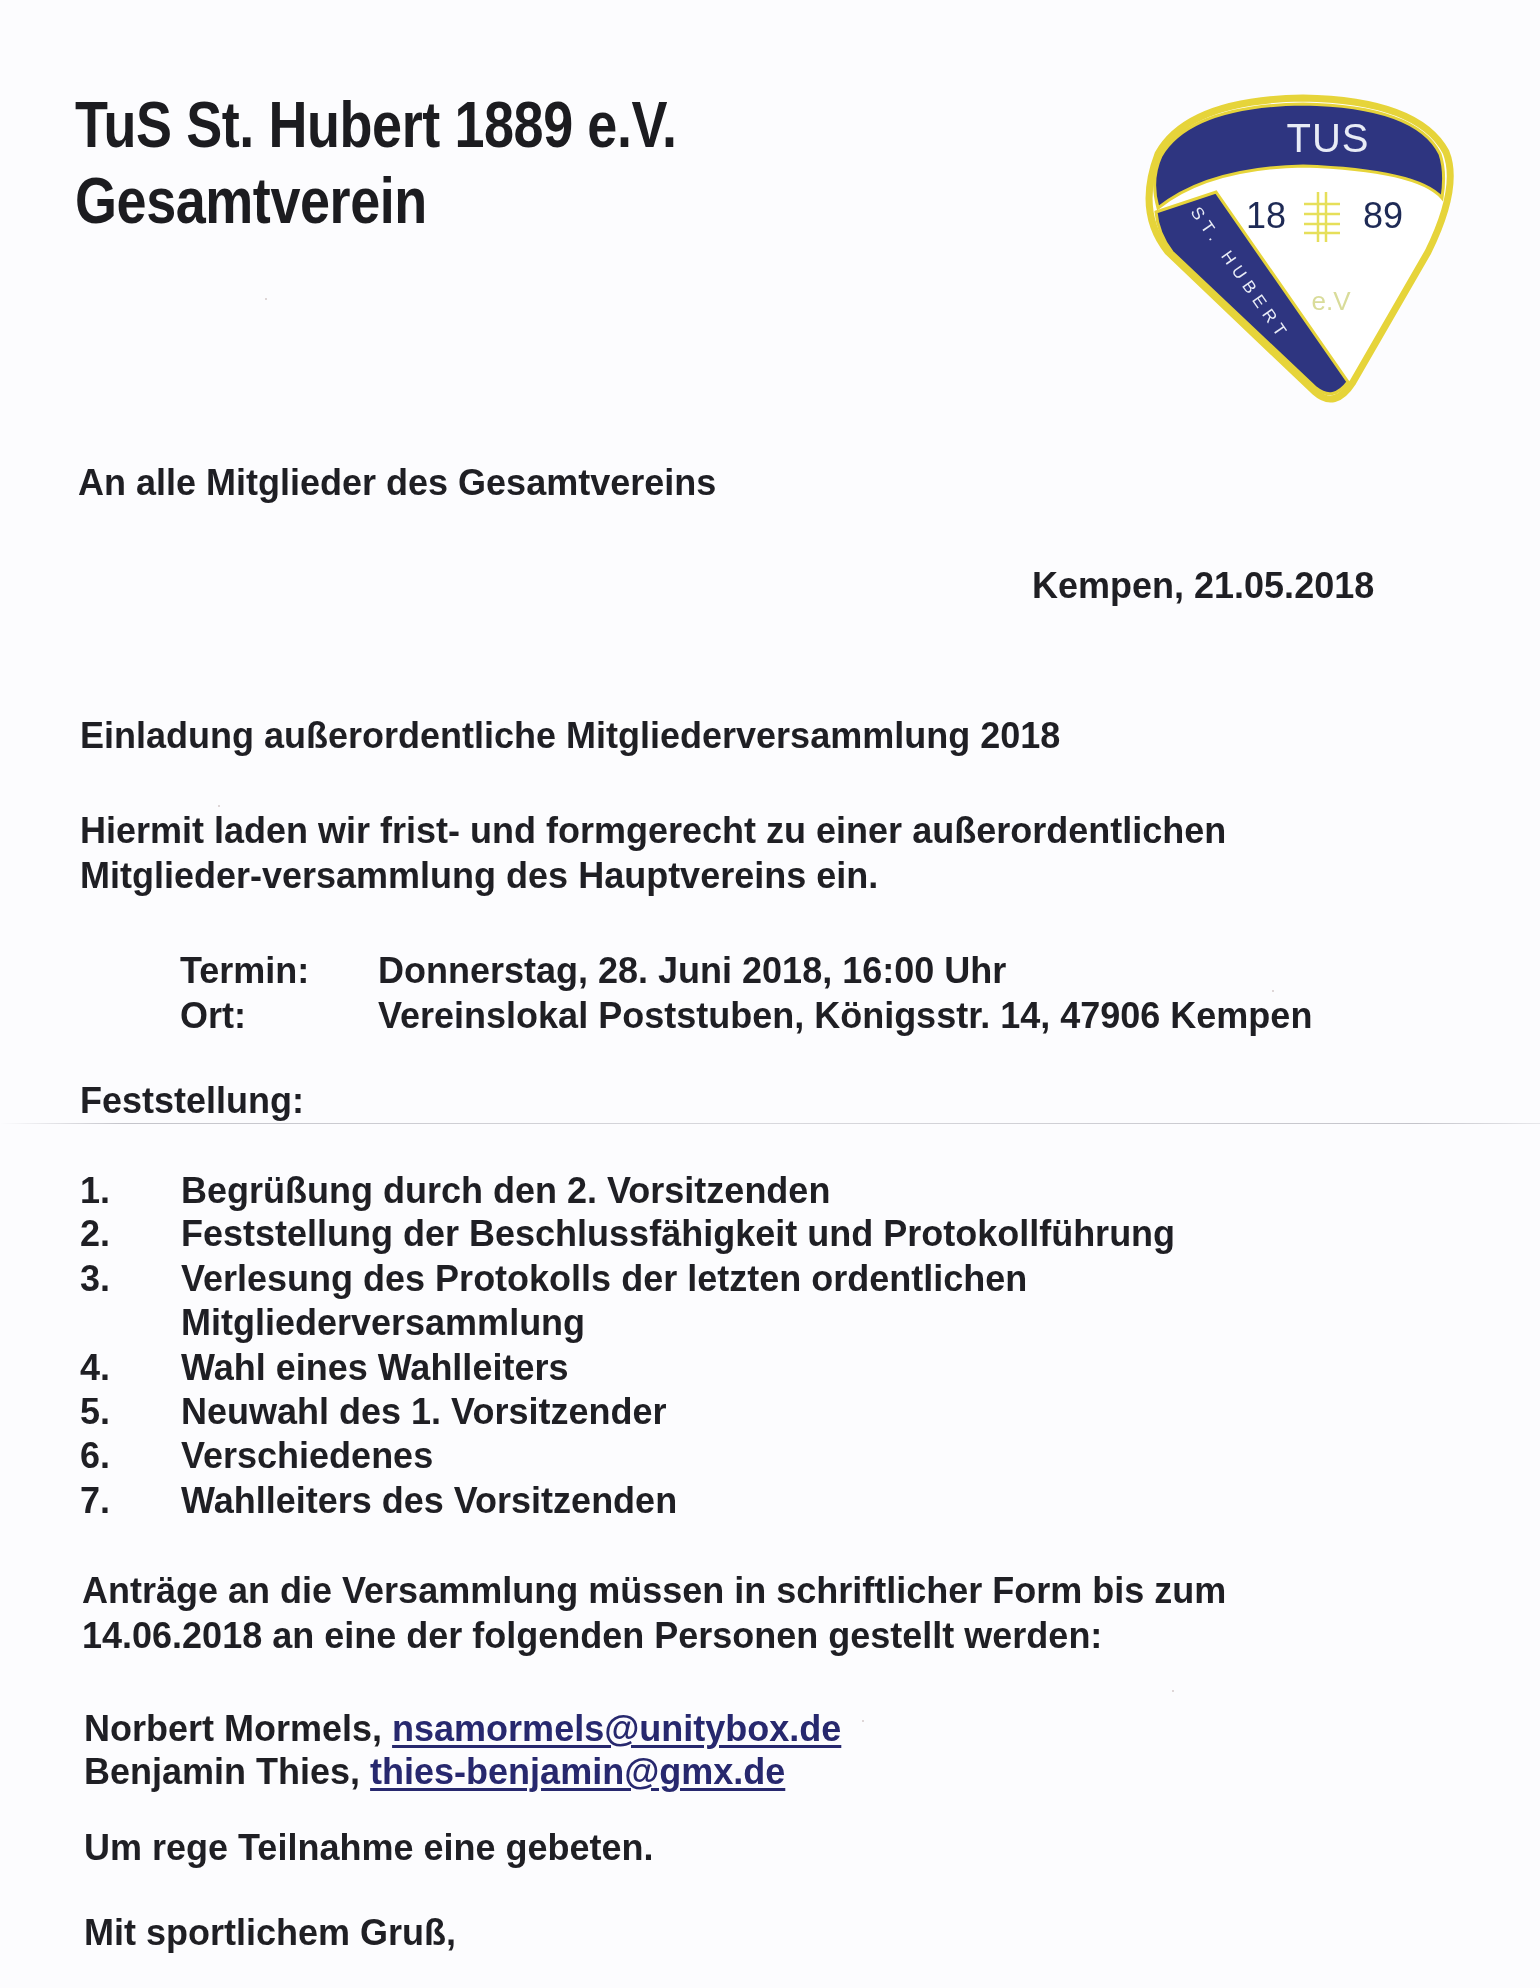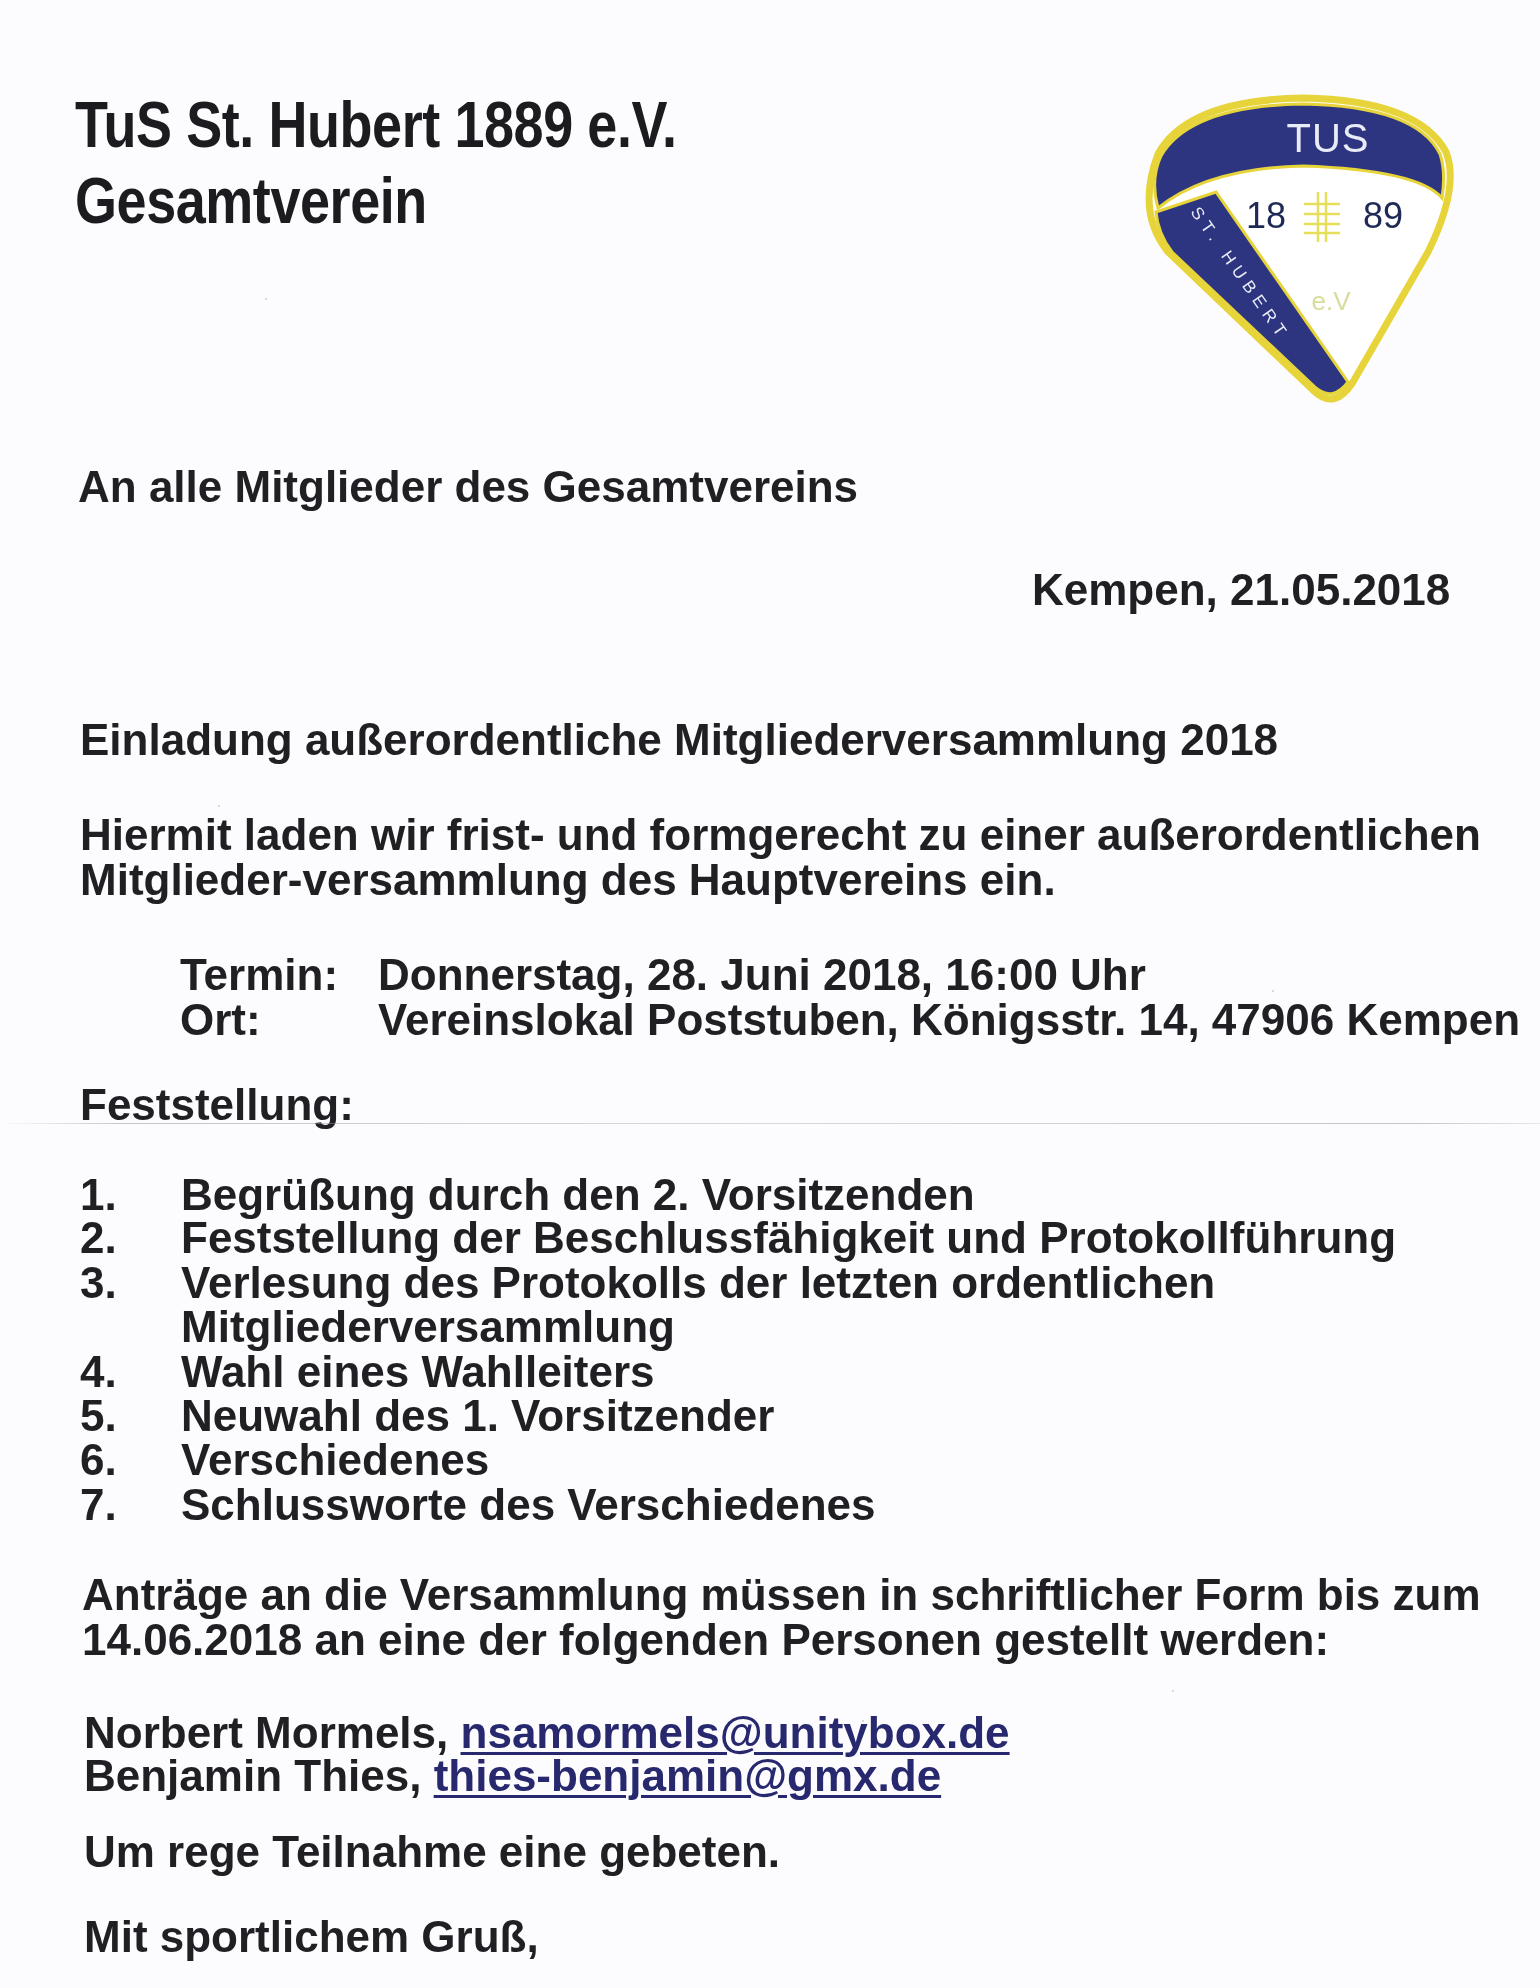--- a/index.html
+++ b/index.html
@@ -12,21 +12,21 @@
   }
   .abs { position: absolute; white-space: nowrap; }
 
   
   .head {
     font-size: 65px; font-weight: bold; line-height: 1;
     transform-origin: 0 0; transform: scaleX(0.83);
     letter-spacing: -0.5px; color: #1c1c20;
   }
 
-  .body-text { font-size: 44px; font-weight: bold; line-height: 1; }
+  .body-text { font-size: 36px; font-weight: bold; line-height: 1; }
 
   .fold {
     position: absolute; left: 0; width: 1540px; top: 1123px; height: 1px;
     background: linear-gradient(90deg, rgba(150,150,160,0.0), rgba(150,150,160,0.55) 8%, rgba(150,150,160,0.35) 50%, rgba(150,150,160,0.55) 92%, rgba(150,150,160,0.2));
   }
 
   a.mail { color: #27286e; text-decoration: underline; text-decoration-thickness: 3px; text-underline-offset: 4px; }
 
   .logo { position: absolute; left: 1128px; top: 92px; width: 340px; height: 320px; }
 
@@ -101,21 +101,21 @@
   <div class="abs body-text" style="left:80px; top:1350px;">4.</div>
   <div class="abs body-text" style="left:181px; top:1350px;">Wahl eines Wahlleiters</div>
 
   <div class="abs body-text" style="left:80px; top:1394px;">5.</div>
   <div class="abs body-text" style="left:181px; top:1394px;">Neuwahl des 1. Vorsitzender</div>
 
   <div class="abs body-text" style="left:80px; top:1438px;">6.</div>
   <div class="abs body-text" style="left:181px; top:1438px;">Verschiedenes</div>
 
   <div class="abs body-text" style="left:80px; top:1483px;">7.</div>
-  <div class="abs body-text" style="left:181px; top:1483px;">Schlussworte des Verschiedenes</div>
+  <div class="abs body-text" style="left:181px; top:1483px;">Wahlleiters des Vorsitzenden</div>
 </div>
 
 <div class="abs body-text" style="left:82px; top:1573px;">Anträge an die Versammlung müssen in schriftlicher Form bis zum</div>
 <div class="abs body-text" style="left:82px; top:1618px;">14.06.2018 an eine der folgenden Personen gestellt werden:</div>
 
 <div>
   <div class="abs body-text" style="left:84px; top:1711px;">
     <span>Norbert Mormels,</span>
     <a class="mail">nsamormels@unitybox.de</a>
   </div>

